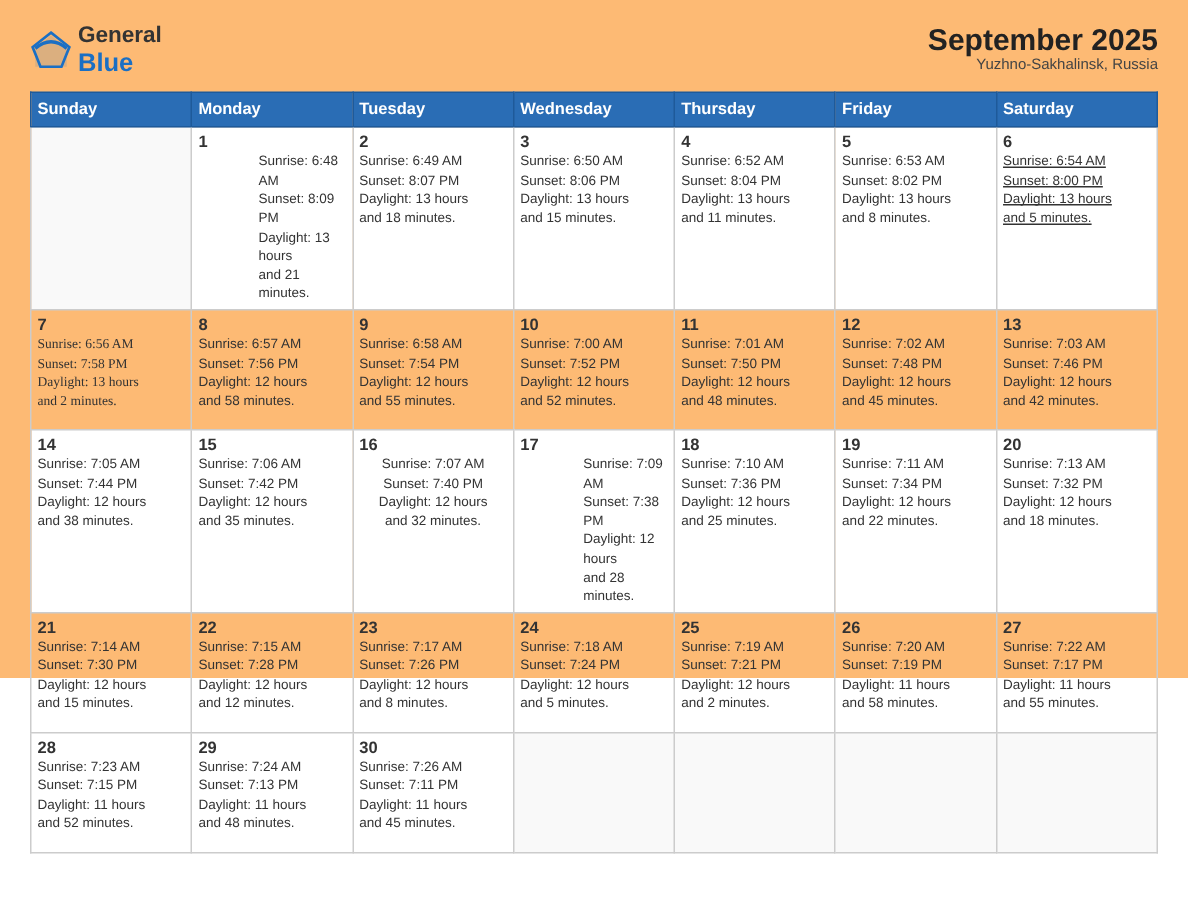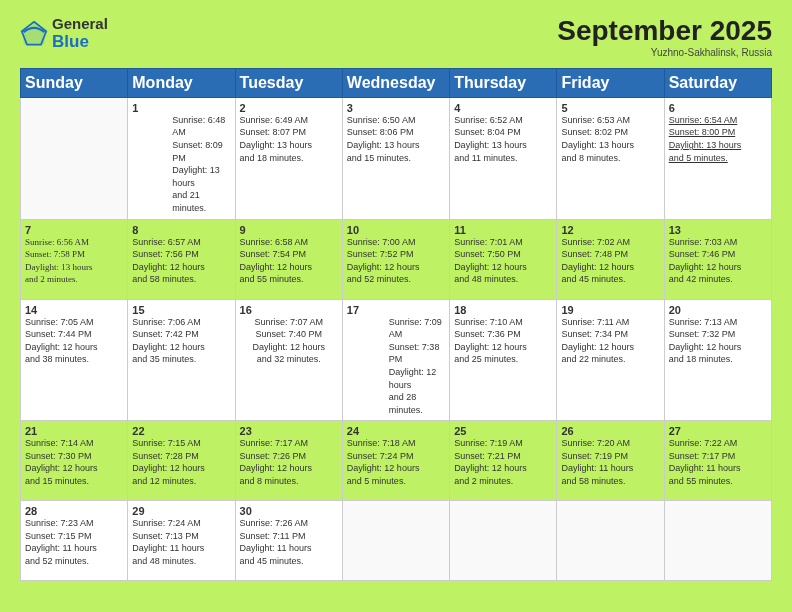--- a/index.html
+++ b/index.html
@@ -5,23 +5,23 @@
     * { margin: 0; padding: 0; box-sizing: border-box; }
     body {
       font-family: Arial, sans-serif;
       background: #fff;
       width: 792px;
       height: 612px;
       overflow: hidden;
     }
     .page {
       width: 792px;
-      height: 612px;
+      height: 452px;
       padding: 16px 20px 10px 20px;
-      background: #bef264;
+      background: #fdba74;
     }
     .header {
       display: flex;
       justify-content: space-between;
       align-items: flex-start;
       margin-bottom: 10px;
     }
     .logo {
       display: flex;
       align-items: center;
@@ -43,38 +43,38 @@
       color: #1a6fc4;
     }
     .logo-icon {
       width: 28px;
       height: 28px;
     }
     .title-block {
       text-align: right;
     }
     .month-title {
-      font-size: 28px;
+      font-size: 20px;
       font-weight: bold;
       color: #222;
       line-height: 1.1;
     }
     .location {
       font-size: 10px;
       color: #444;
     }
     table {
       width: 100%;
       border-collapse: collapse;
       table-layout: fixed;
     }
     thead tr th {
       background: #2a6db5;
       color: #fff;
-      font-size: 16px;
+      font-size: 11px;
       font-weight: bold;
       padding: 5px 4px;
       text-align: left;
       border: 1px solid #1e5a9a;
     }
     tbody tr td {
       vertical-align: top;
       border: 1px solid #ccc;
       padding: 4px 4px;
       font-size: 9px;

